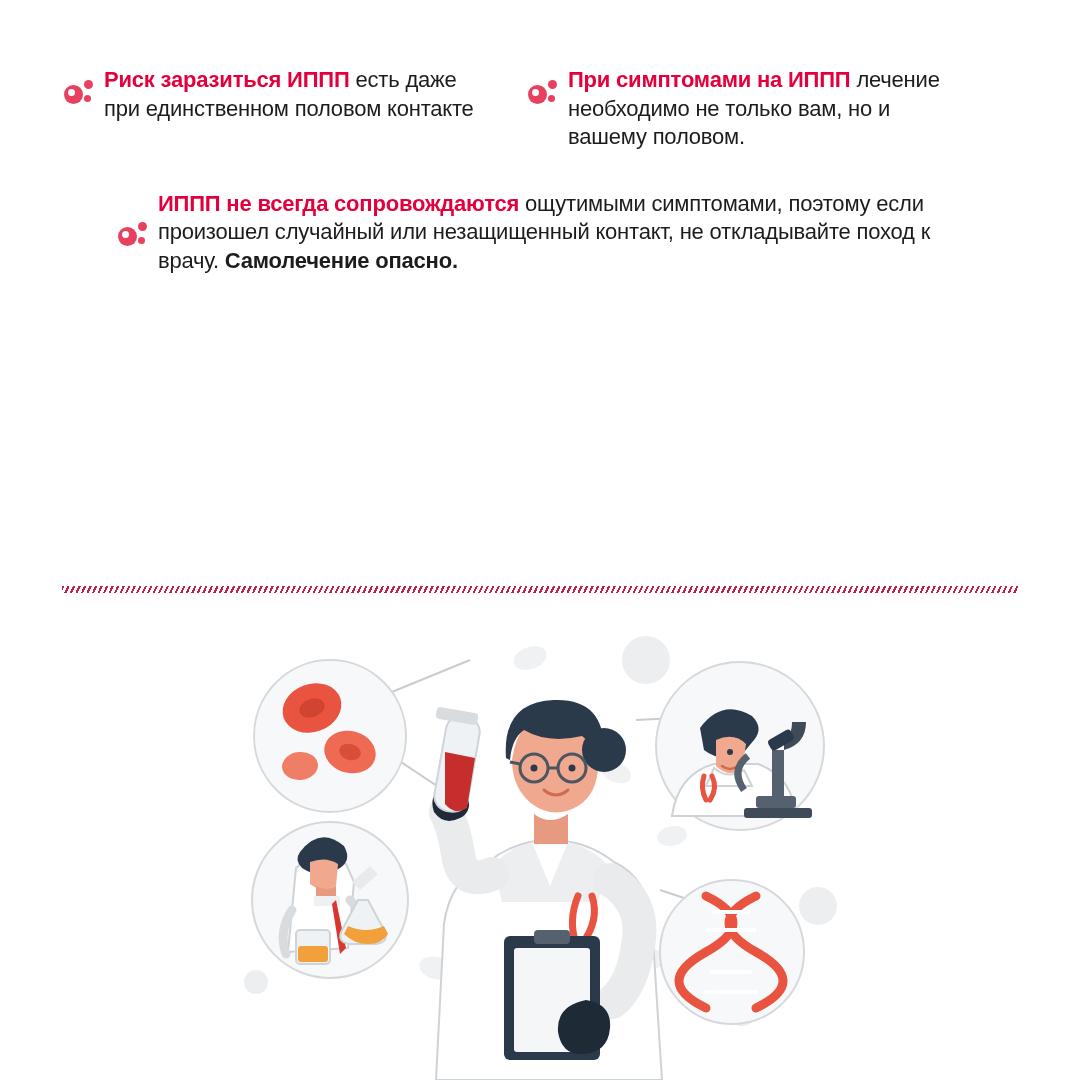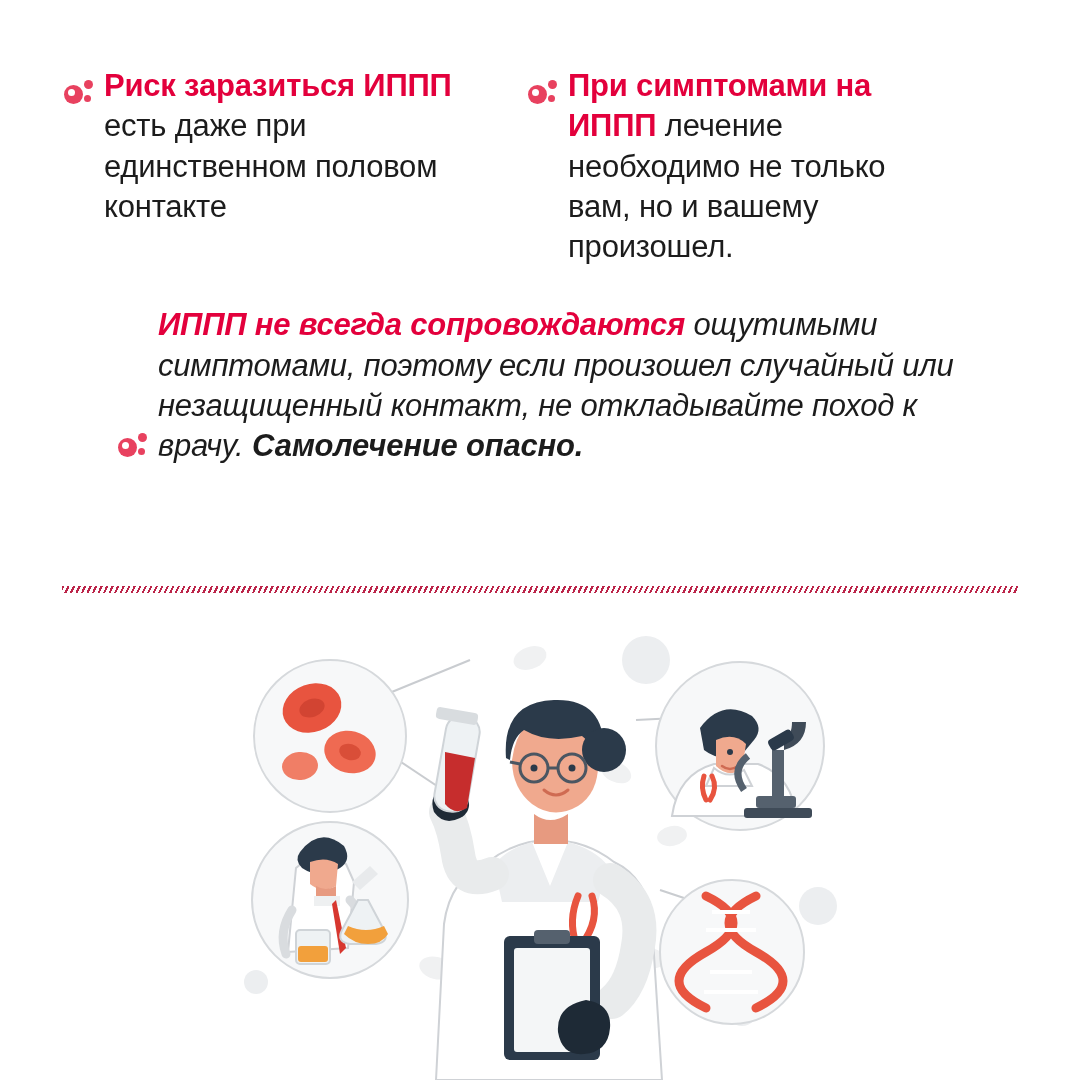--- a/index.html
+++ b/index.html
@@ -69,42 +69,41 @@
   .bullet-icon .c2 {
     width: 9px; height: 9px;
     left: 22px; top: 0px;
   }
   .bullet-icon .c3 {
     width: 7px; height: 7px;
     left: 22px; top: 15px;
   }
 
   .fact-text {
-    font-size: 31px;
+    font-size: 22px;
     line-height: 1.30;
     color: #1c1c1c;
     font-weight: 400;
     letter-spacing: -0.2px;
   }
   .fact-text .hl {
     color: #e3003c;
     font-weight: 700;
   }
   .fact-text .bold-dark {
     color: #1c1c1c;
     font-weight: 700;
   }
 
   
   .fact-wide {
     display: flex;
-    align-items: flex-end;
+    align-items: center;
     padding: 38px 60px 0 116px;
     box-sizing: border-box;
-    font-style: italic;
   }
   .fact-wide .bullet-icon {
     margin-top: 12px;
   }
   .fact-wide .fact-text {
     width: 800px;
   }
 
   
   .divider {
@@ -157,21 +156,21 @@
       </div>
     </div>
 
     <div class="fact fact-col">
       <span class="bullet-icon">
         <span class="c1"></span>
           <span class="c2"></span>
           <span class="c3"></span>
       </span>
       <div class="fact-text">
-        <span class="hl">При симптомами на ИППП</span><span> лечение необходимо не только вам, но и вашему произошел.</span>
+        <span class="hl">При симптомами на ИППП</span><span> лечение необходимо не только вам, но и вашему половом.</span>
       </div>
     </div>
 
   </div>
 
   <div class="fact-wide">
     <span class="bullet-icon">
       <span class="c1"></span>
         <span class="c2"></span>
         <span class="c3"></span>

